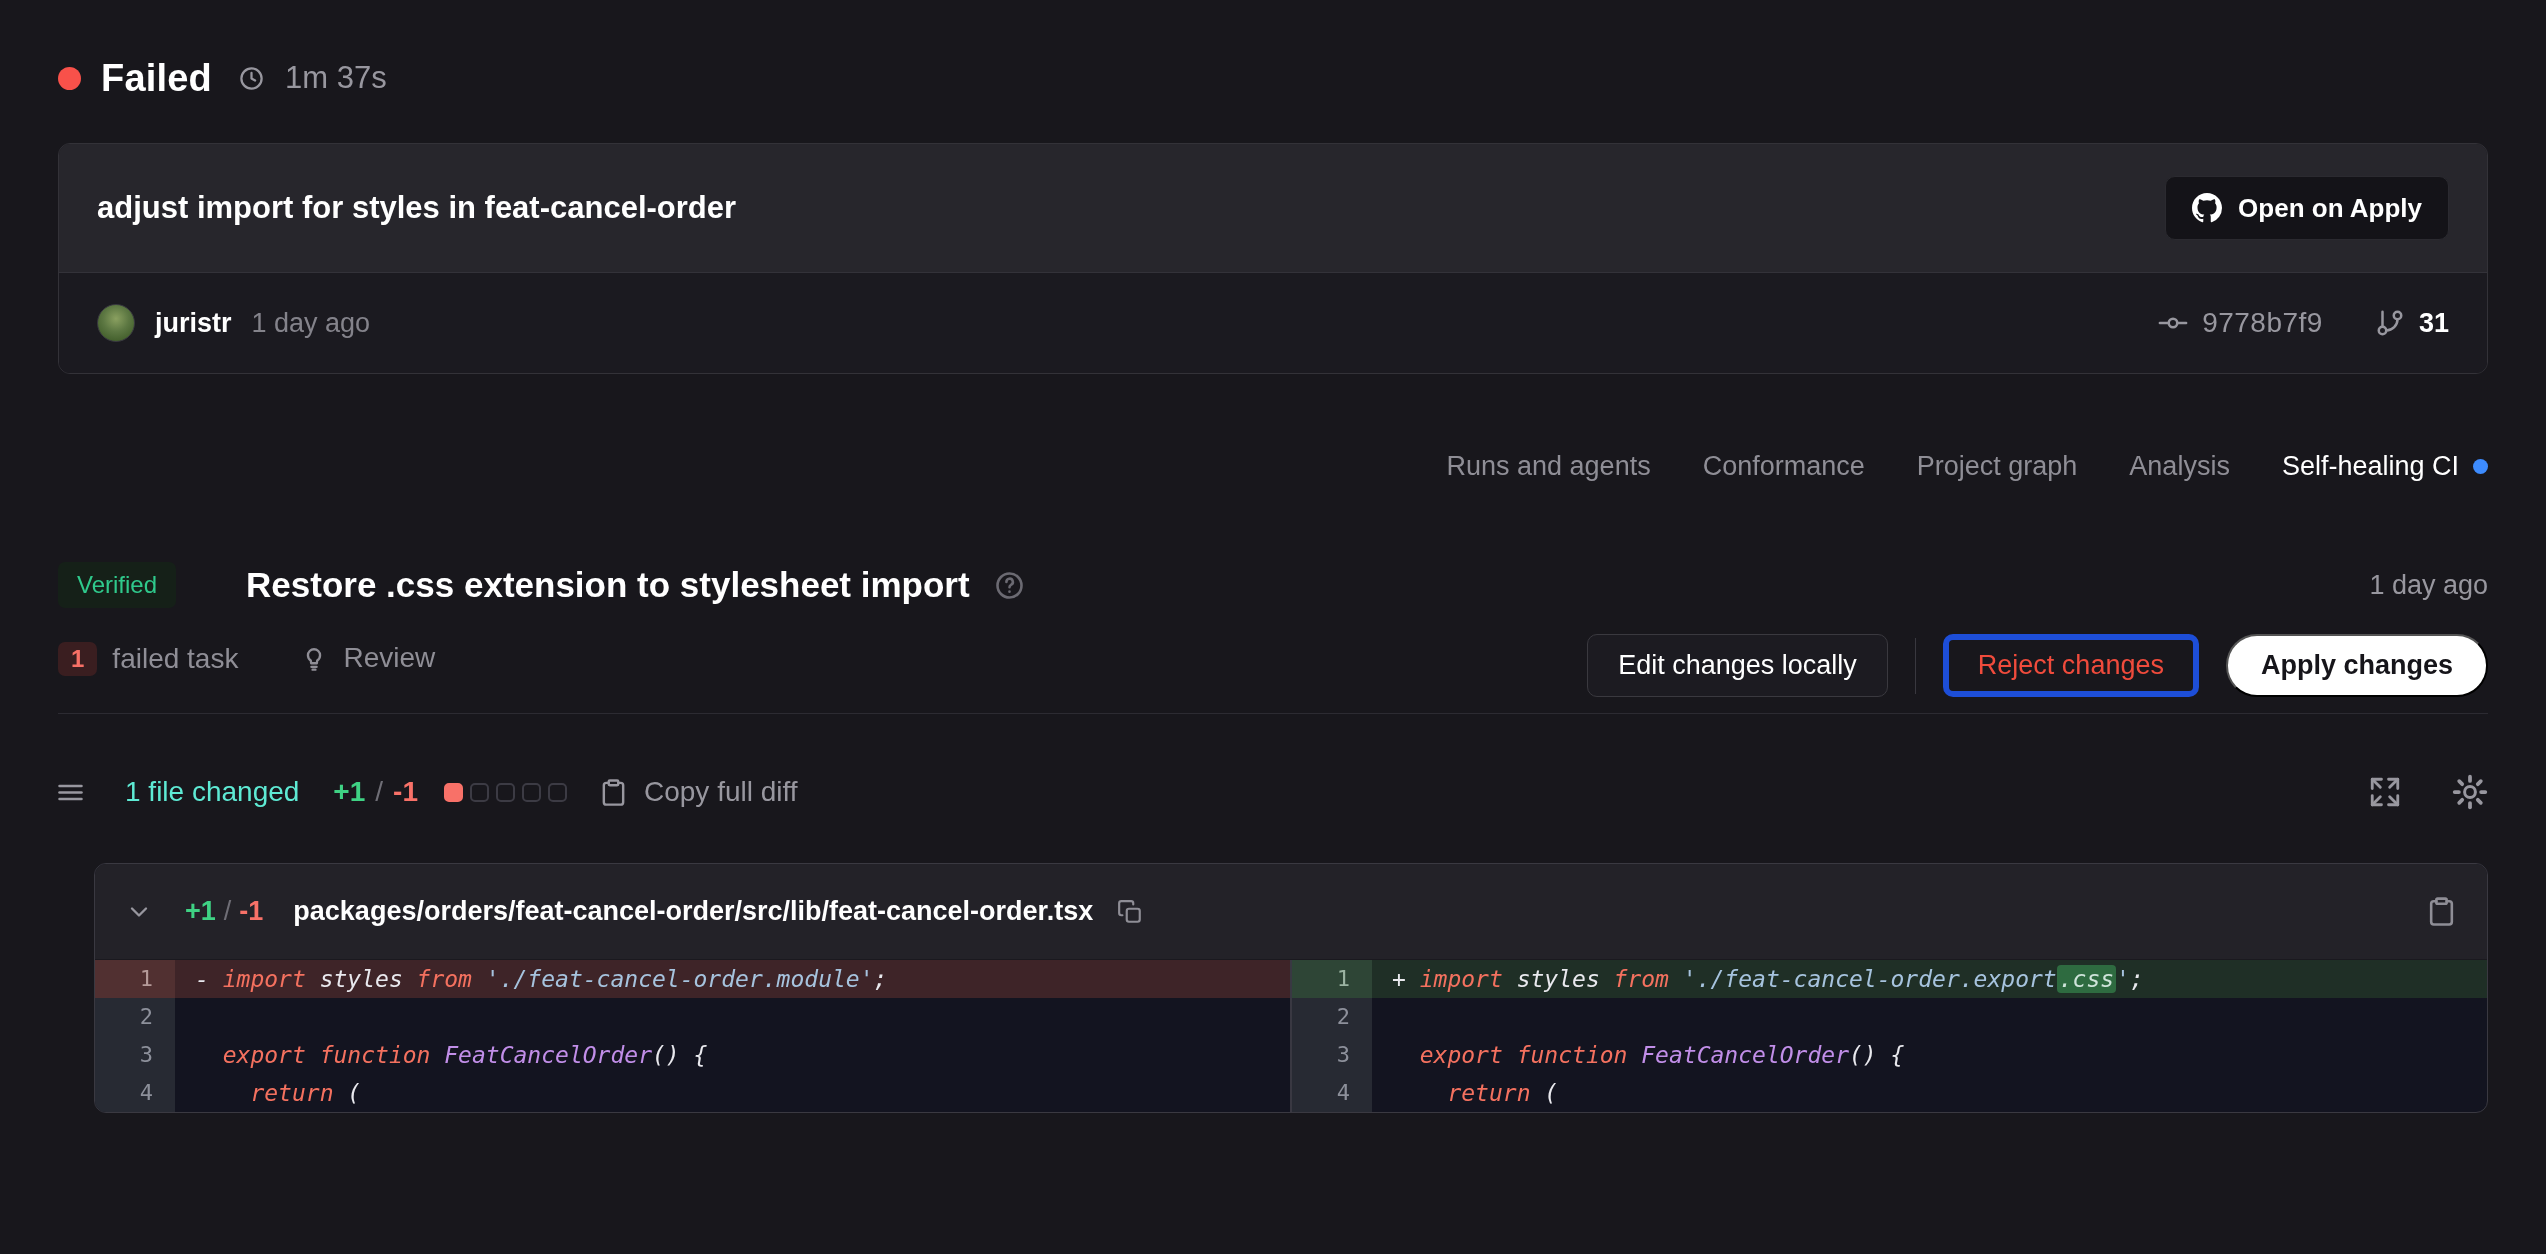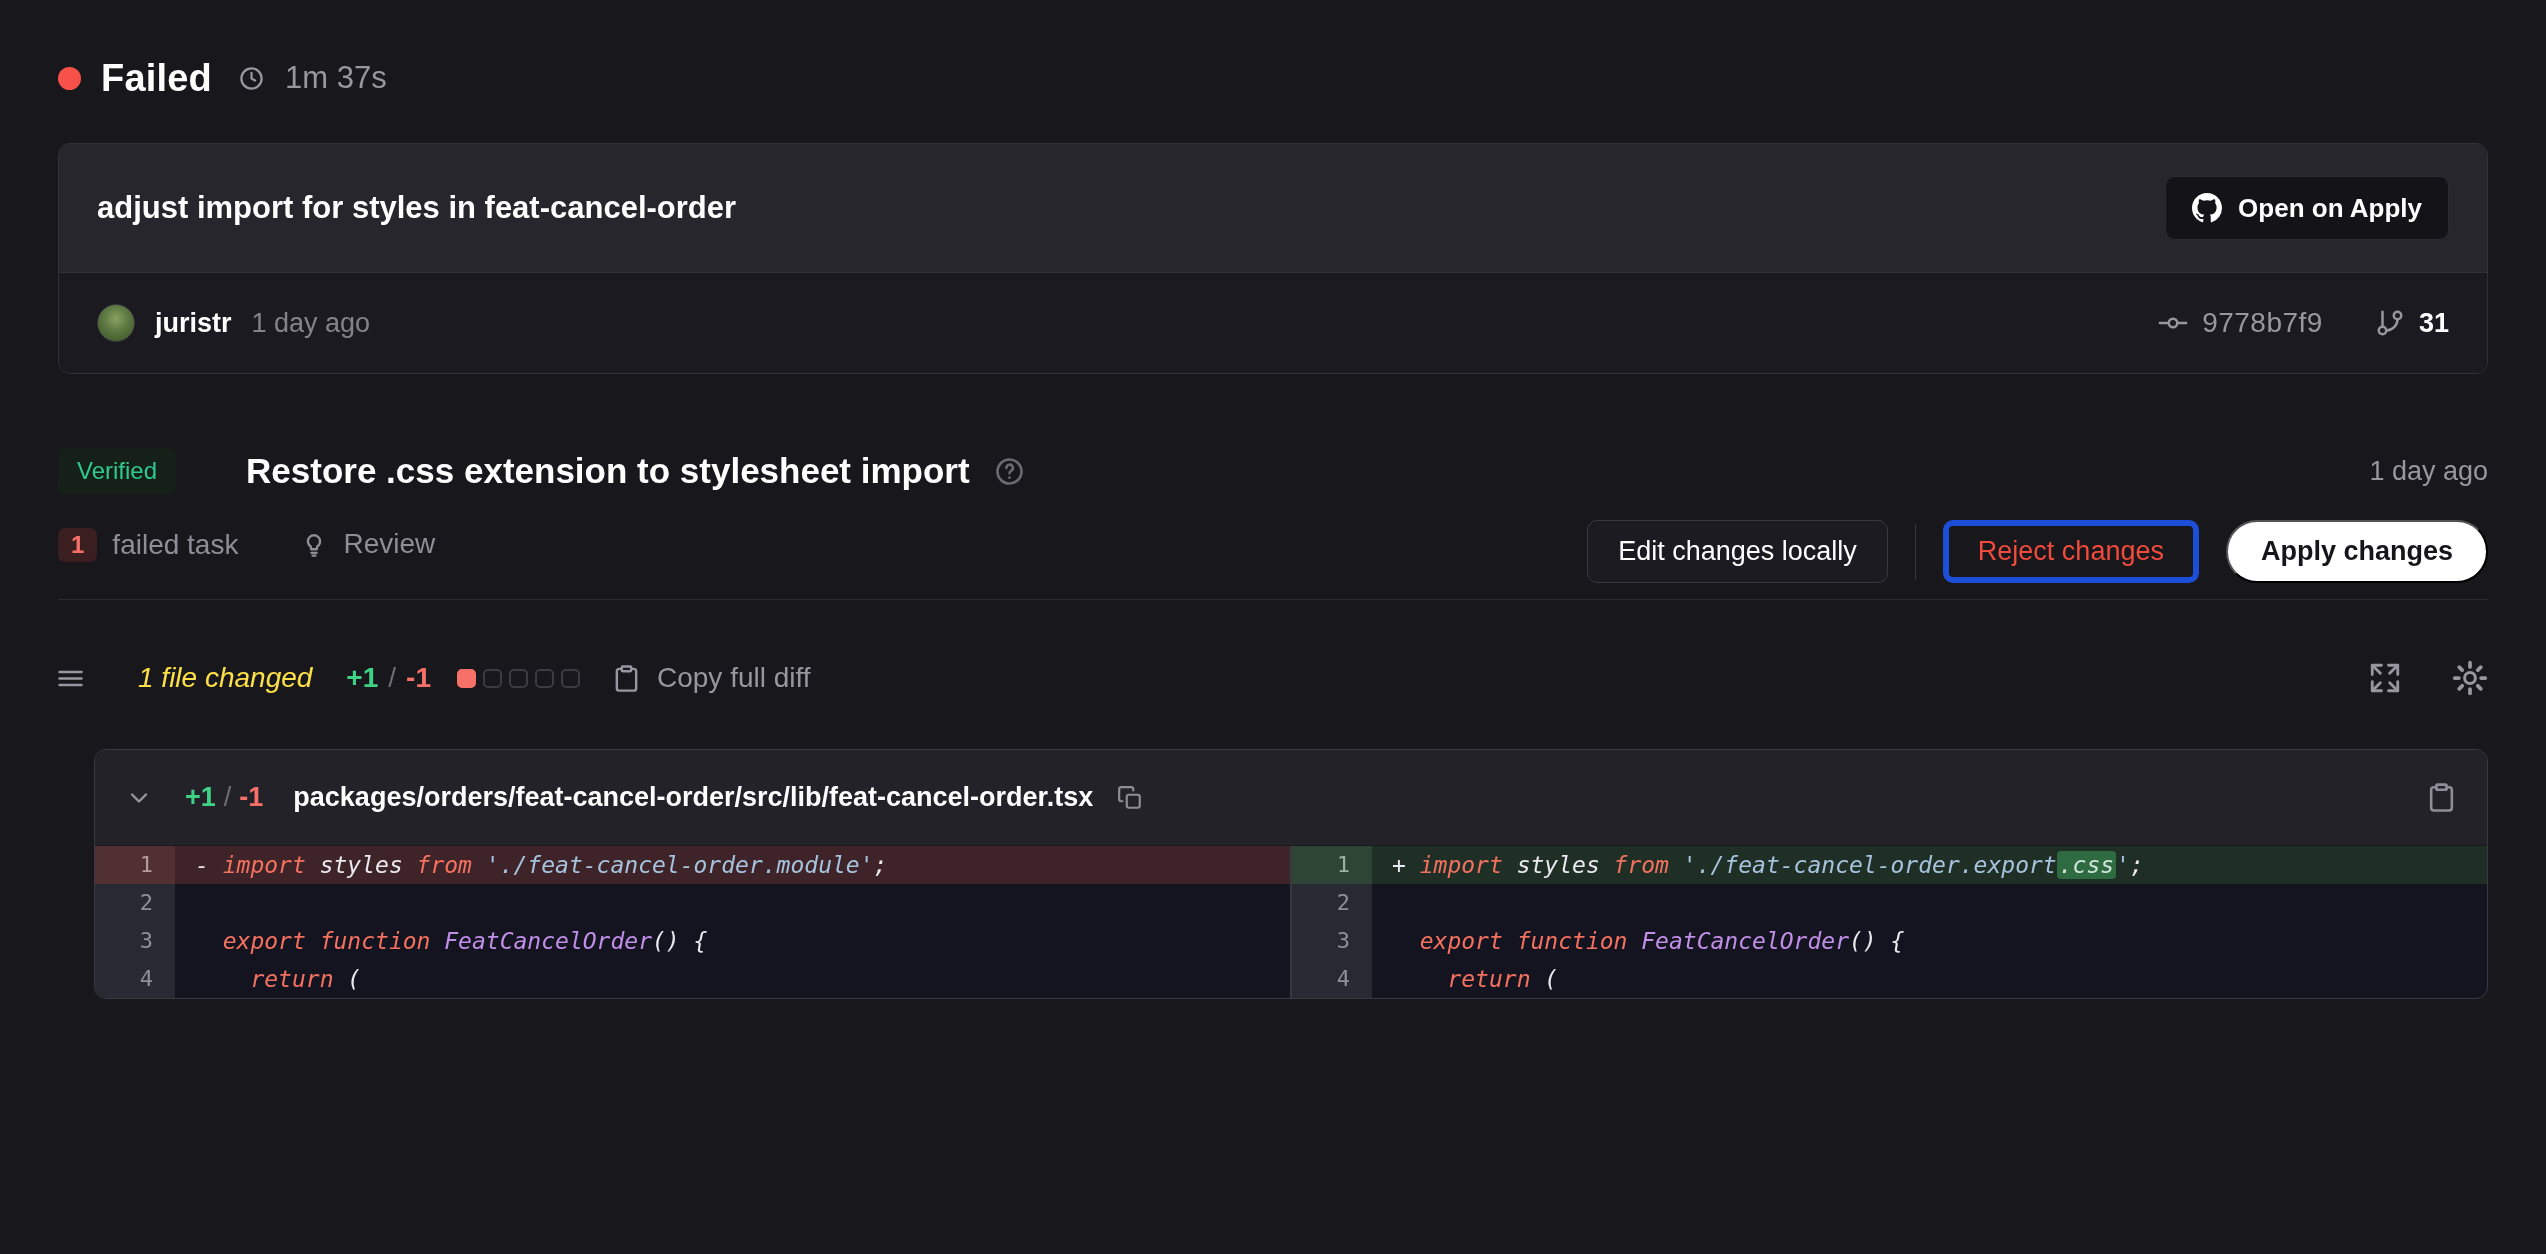--- a/index.html
+++ b/index.html
@@ -59,21 +59,21 @@
   .actions { margin-left:auto; display:flex; align-items:center; margin-bottom:16px; }
   .btn { height:63px; border-radius:10px; font-size:27px; display:flex; align-items:center; cursor:pointer; }
   .btn-edit { background:#1c1b21; border:1px solid #3a393f; color:#ffffff; padding:0 30px; font-weight:500; }
   .v-divider { width:1px; height:56px; background:#39383f; margin:0 27px; }
   .btn-reject { background:transparent; border:6px solid #1d4ed8; color:#f04b3c; padding:4px 29px; font-weight:500; }
   .btn-apply { background:#ffffff; color:#16151a; padding:0 33px; font-weight:600; margin-left:27px;border-radius:31px; }
 
   
   .diff-toolbar { margin-top:56px; display:flex; align-items:center; height:44px; color:#98979f; }
   .hamburger { color:#98979f; margin-left:-3px; cursor:pointer; }
-  .files-changed { color:#fde047; font-size:28px; margin-left:52px;font-style:italic; }
+  .files-changed { color:#5eead4; font-size:28px; margin-left:39px; }
   .stat { font-size:28px; font-weight:600; margin-left:34px; display:flex; align-items:center; gap:10px; }
   .plus { color:#3fd284; } .slash { color:#6f6e76; font-weight:400; } .minus { color:#f87168; }
   .squares { display:flex; gap:7px; margin-left:26px; }
   .square { width:19px; height:19px; border-radius:5px; border:2px solid #3c3b44; }
   .square.filled { background:#f87168; border-color:#f87168; }
   .copy-diff { display:flex; align-items:center; gap:16px; margin-left:32px; font-size:28px; color:#98979f; cursor:pointer; }
   .toolbar-right { margin-left:auto; display:flex; align-items:center; gap:50px; color:#98979f; }
   .tool-icon { cursor:pointer; }
 
   
@@ -159,20 +159,38 @@
                 <circle cx="6" cy="18" r="3"></circle>
                 <path d="M18 9a9 9 0 0 1-9 9"></path>
               </svg>
           </span>
           <span class="branch-count">31</span>
         </div>
       </div>
     </div>
   </div>
 
+  <div class="nav-row">
+      <div class="nav-item">
+        <span>Runs and agents</span>
+      </div>
+      <div class="nav-item">
+        <span>Conformance</span>
+      </div>
+      <div class="nav-item">
+        <span>Project graph</span>
+      </div>
+      <div class="nav-item">
+        <span>Analysis</span>
+      </div>
+      <div class="nav-item active">
+        <span>Self-healing CI</span>
+        <span class="nav-dot"></span>
+      </div>
+    </div>
 
   <div class="fix-row">
     <span class="verified-badge">Verified</span>
     <span class="fix-title">Restore .css extension to stylesheet import</span>
     <span class="help-icon">
       <svg class="ic" width="31" height="31" viewBox="0 0 24 24">
           <circle cx="12" cy="12" r="9.3"></circle>
           <path d="M9.6 9.2a2.5 2.5 0 1 1 3.7 2.2c-.8.5-1.3 1-1.3 1.9"></path>
           <line x1="12" y1="16.6" x2="12" y2="16.8"></line>
         </svg>

